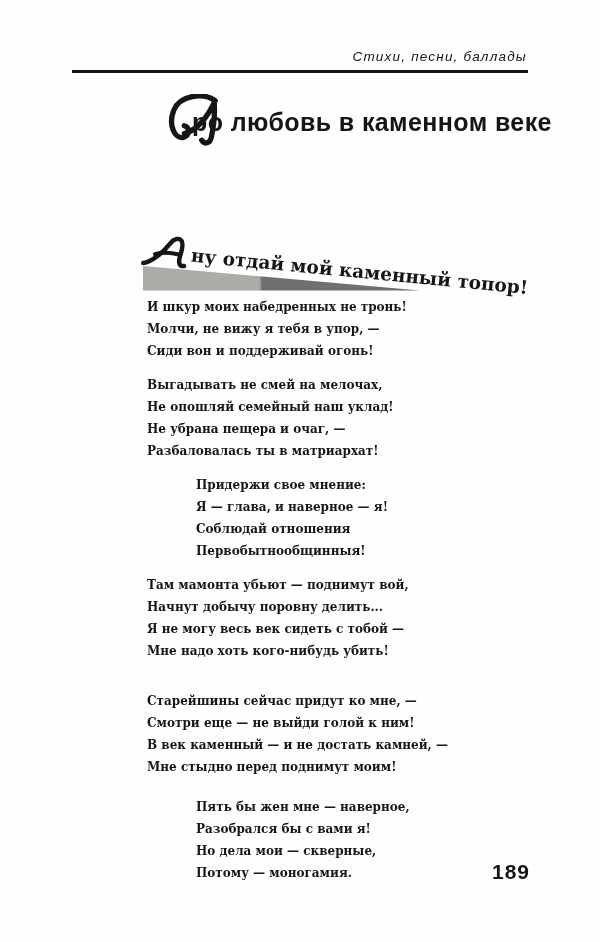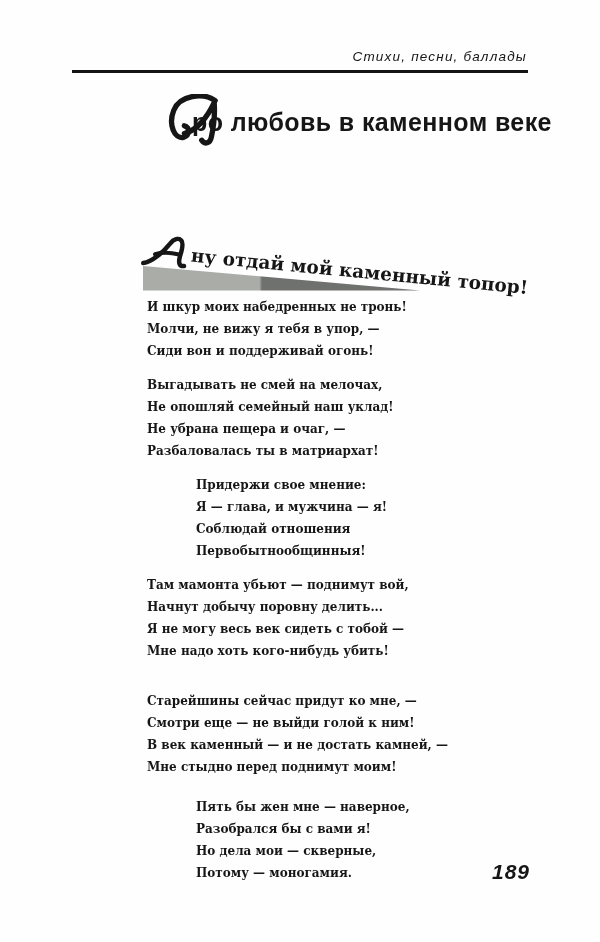--- a/index.html
+++ b/index.html
@@ -93,21 +93,20 @@
   .s-d { top: 574px; }
   .s-e { top: 676px; margin-top: 14px; }
   .s-f { top: 796px; }
   .line { white-space: nowrap; }
   .page-number {
     position: absolute;
     top: 860px;
     left: 492px;
     font-family: "Liberation Sans", sans-serif;
     font-weight: bold;
-    font-style: italic;
     font-size: 21px;
     letter-spacing: 1px;
   }
   .glyph path { fill: none; stroke: #161616; stroke-linecap: round; stroke-linejoin: round; }
 </style>
 </head>
 <body>
 
 <div class="page">
 
@@ -149,21 +148,21 @@
 
   <div class="stanza s-b">
     <div class="line">Выгадывать не смей на мелочах,</div>
     <div class="line">Не опошляй семейный наш уклад!</div>
     <div class="line">Не убрана пещера и очаг, —</div>
     <div class="line">Разбаловалась ты в матриархат!</div>
   </div>
 
   <div class="stanza s-c indented">
     <div class="line">Придержи свое мнение:</div>
-    <div class="line">Я — глава, и мужчина — я!</div>
+    <div class="line">Я — глава, и наверное — я!</div>
     <div class="line">Соблюдай отношения</div>
     <div class="line">Первобытнообщинныя!</div>
   </div>
 
   <div class="stanza s-d">
     <div class="line">Там мамонта убьют — поднимут вой,</div>
     <div class="line">Начнут добычу поровну делить...</div>
     <div class="line">Я не могу весь век сидеть с тобой —</div>
     <div class="line">Мне надо хоть кого-нибудь убить!</div>
   </div>

